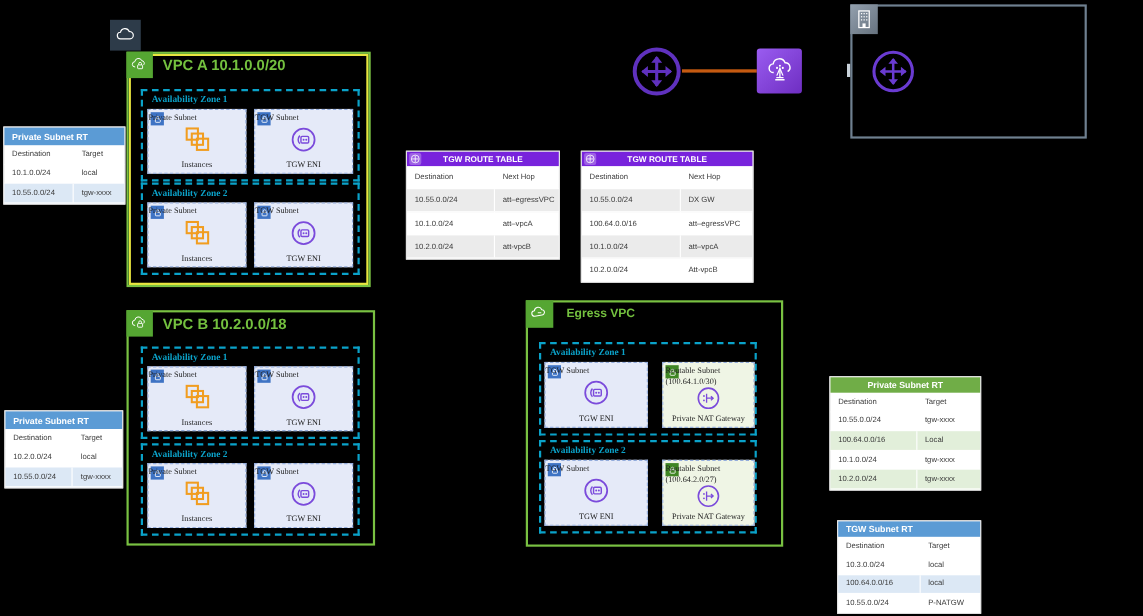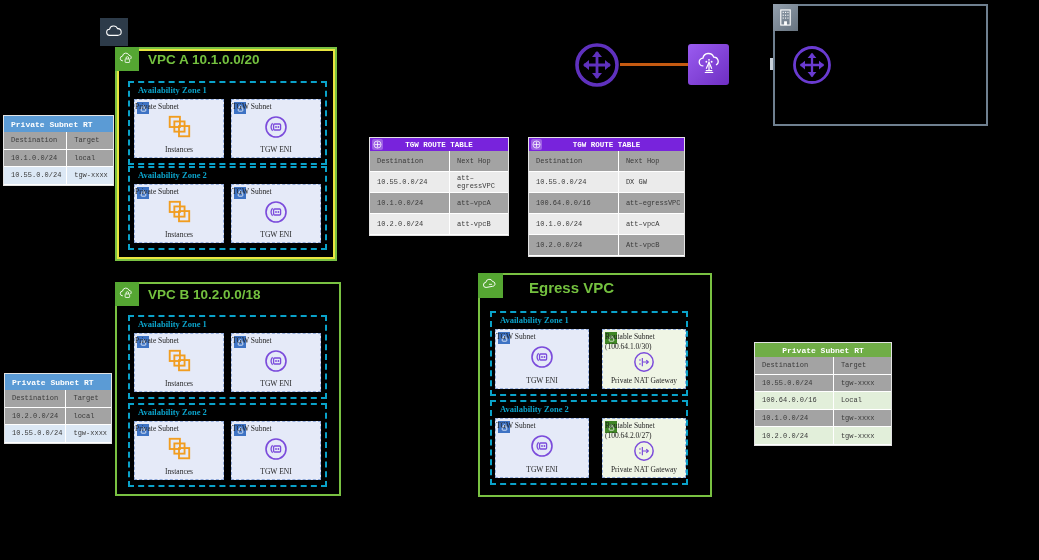--- a/index.html
+++ b/index.html
@@ -19,21 +19,21 @@
   .subnet.green{background:#EFF5E5;}
   .lock{position:absolute;left:2px;top:2px;width:12px;height:12px;background:#3E73C4;
         display:flex;align-items:center;justify-content:center;}
   .lock.green{background:#3F8624;}
   .sn-name{position:absolute;left:0;right:0;top:2px;text-align:left;font-size:7.5px;
            line-height:9.5px;color:#1f1f1f;}
   .sn-res{position:absolute;left:0;right:0;bottom:3px;text-align:center;font-size:7.5px;color:#1f1f1f;}
   .sn-ic{position:absolute;left:50%;transform:translateX(-50%);}
 
   
-  .rt{position:absolute;background:#a3a3a3;border:1px solid #e3e3e3;color:#3a3a3a;font-size:7px;font-family:Liberation Mono, monospace;}
+  .rt{position:absolute;background:#ffffff;border:1px solid #e3e3e3;color:#3a3a3a;font-size:7px;}
   .rt-head{display:flex;align-items:center;color:#fff;font-weight:bold;position:relative;}
   .rt-head.blue{background:#5B9BD5;padding-left:7px;height:16px;font-size:8px;}
   .rt-head.purple{background:#7823DC;justify-content:center;height:13px;font-size:7.5px;}
   .rt-head.green{background:#70AD47;justify-content:center;height:14px;font-size:8px;}
   .rt-row{display:flex;}
   .rt-row>div{display:flex;align-items:center;padding-left:7px;box-sizing:border-box;}
   .c1{width:58%;border-right:1px solid #fff;}
   .c2{flex:1;}
   .bg-b{background:#DCE8F5;}
   .bg-g{background:#E2EFDA;}
@@ -228,21 +228,21 @@
     </div>
   </div>
 
   <div class="vpc" style="left:478px;top:273px;width:230px;height:220px;border-width:2.5px;">
     <div class="vpc-icon" style="width:25px;height:25px;">
       <svg width="19" height="19" viewBox="0 0 24 24">
           <path d="M6.5 14.5a3.2 3.2 0 0 1-.4-6.4A4.4 4.4 0 0 1 14.6 7a3 3 0 0 1 2.2 5.1 3 3 0 0 1-2 .9z" fill="none" stroke="#fff" stroke-width="1.2"></path>
           <path d="M10 10.5h4" stroke="#fff" stroke-width="1.1"></path>
         </svg>
     </div>
-    <div class="vpc-title" style="font-size:15px;top:4px;left:49px;">Egress VPC</div>
+    <div class="vpc-title" style="font-size:11px;top:4px;left:35px;">Egress VPC</div>
 
     <div class="az" style="left:10px;top:36px;width:194px;height:81px;">
       <div class="az-label">Availability Zone 1</div>
       <div class="subnet" style="left:3px;top:16px;width:92px;height:58px;">
         <div class="lock">
             <svg width="9" height="9" viewBox="0 0 12 12">
               <rect x="3" y="5.4" width="6" height="4.2" rx="0.8" fill="none" stroke="#fff"></rect>
               <path d="M4.2 5.4V4.2a1.8 1.8 0 0 1 3.6 0v1.2" fill="none" stroke="#fff"></path>
             </svg>
           </div>
@@ -473,14 +473,33 @@
     <div class="rt-row">
         <div class="c1">10.1.0.0/24</div>
         <div class="c2">tgw-xxxx</div>
       </div>
     <div class="rt-row bg-g">
         <div class="c1">10.2.0.0/24</div>
         <div class="c2">tgw-xxxx</div>
       </div>
   </div>
 
+  <div class="rt h165" style="left:761px;top:473px;width:129px;">
+    <div class="rt-head blue" style="height:14px;">TGW Subnet RT</div>
+    <div class="rt-row">
+        <div class="c1">Destination</div>
+        <div class="c2">Target</div>
+      </div>
+    <div class="rt-row">
+        <div class="c1">10.3.0.0/24</div>
+        <div class="c2">local</div>
+      </div>
+    <div class="rt-row bg-b">
+        <div class="c1">100.64.0.0/16</div>
+        <div class="c2">local</div>
+      </div>
+    <div class="rt-row">
+        <div class="c1">10.55.0.0/24</div>
+        <div class="c2">P-NATGW</div>
+      </div>
+  </div>
 
 </div>
 
 </body></html>

